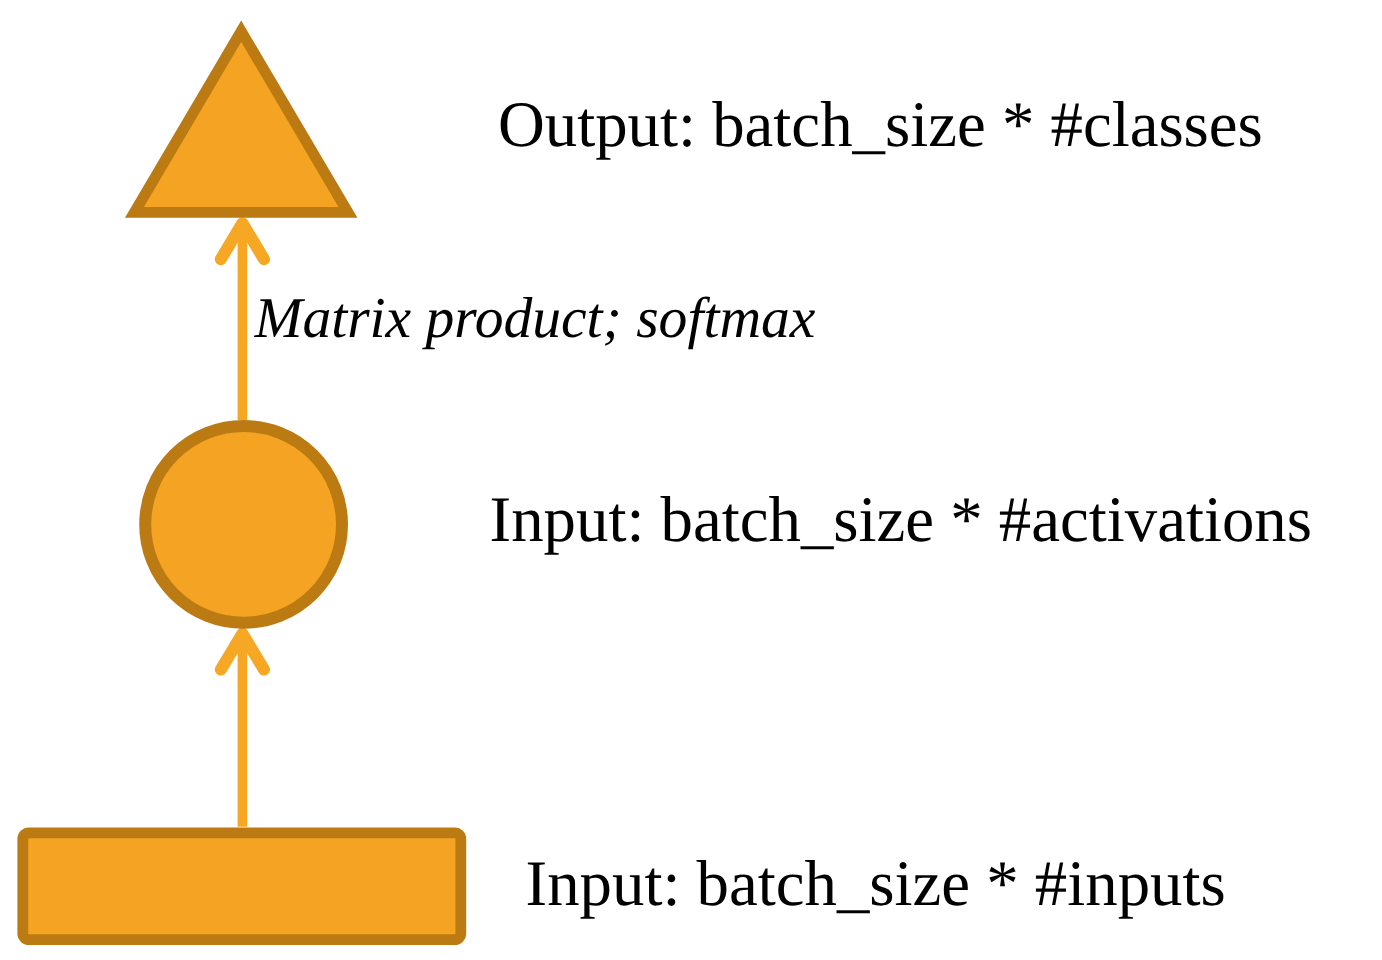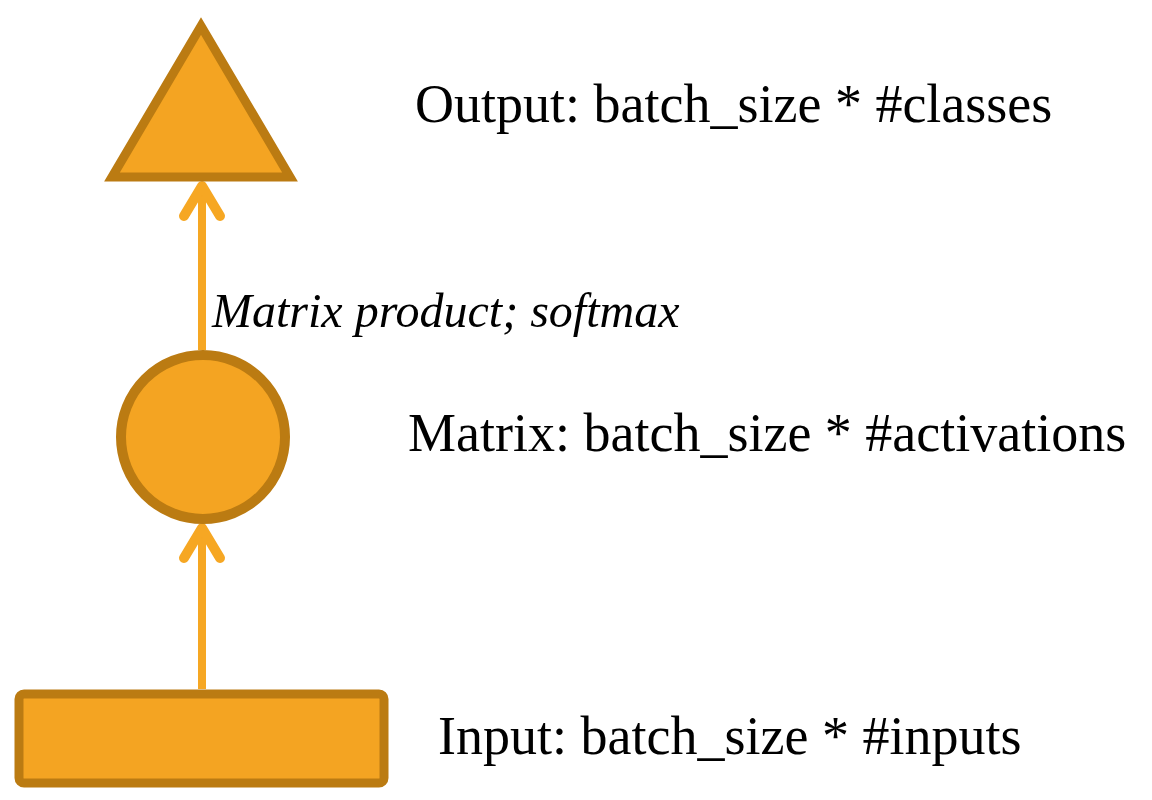--- a/index.html
+++ b/index.html
@@ -78,20 +78,20 @@
 
     <polygon class="shape" points="201,26 290,177 112,177" stroke-width="9"></polygon>
 
     <circle class="shape" cx="203" cy="437" r="82" stroke-width="10"></circle>
 
     <rect class="shape" x="19" y="694" width="365" height="89" rx="5" stroke-width="9"></rect>
   </svg>
 
   <div class="node-label" style="left:415px; top:71px;">Output: batch_size * #classes</div>
 
-  <div class="edge-label" style="left:212px; top:237px;margin-top:45px;">Matrix product; softmax</div>
+  <div class="edge-label" style="left:212px; top:237px;">Matrix product; softmax</div>
 
-  <div class="node-label" style="left:408px; top:400px;">Matrix: batch_size * #activations</div>
+  <div class="node-label" style="left:408px; top:400px;">Input: batch_size * #activations</div>
 
 
   <div class="node-label" style="left:438px; top:703px;">Input: batch_size * #inputs</div>
 
 </div>
 
 </body></html>

